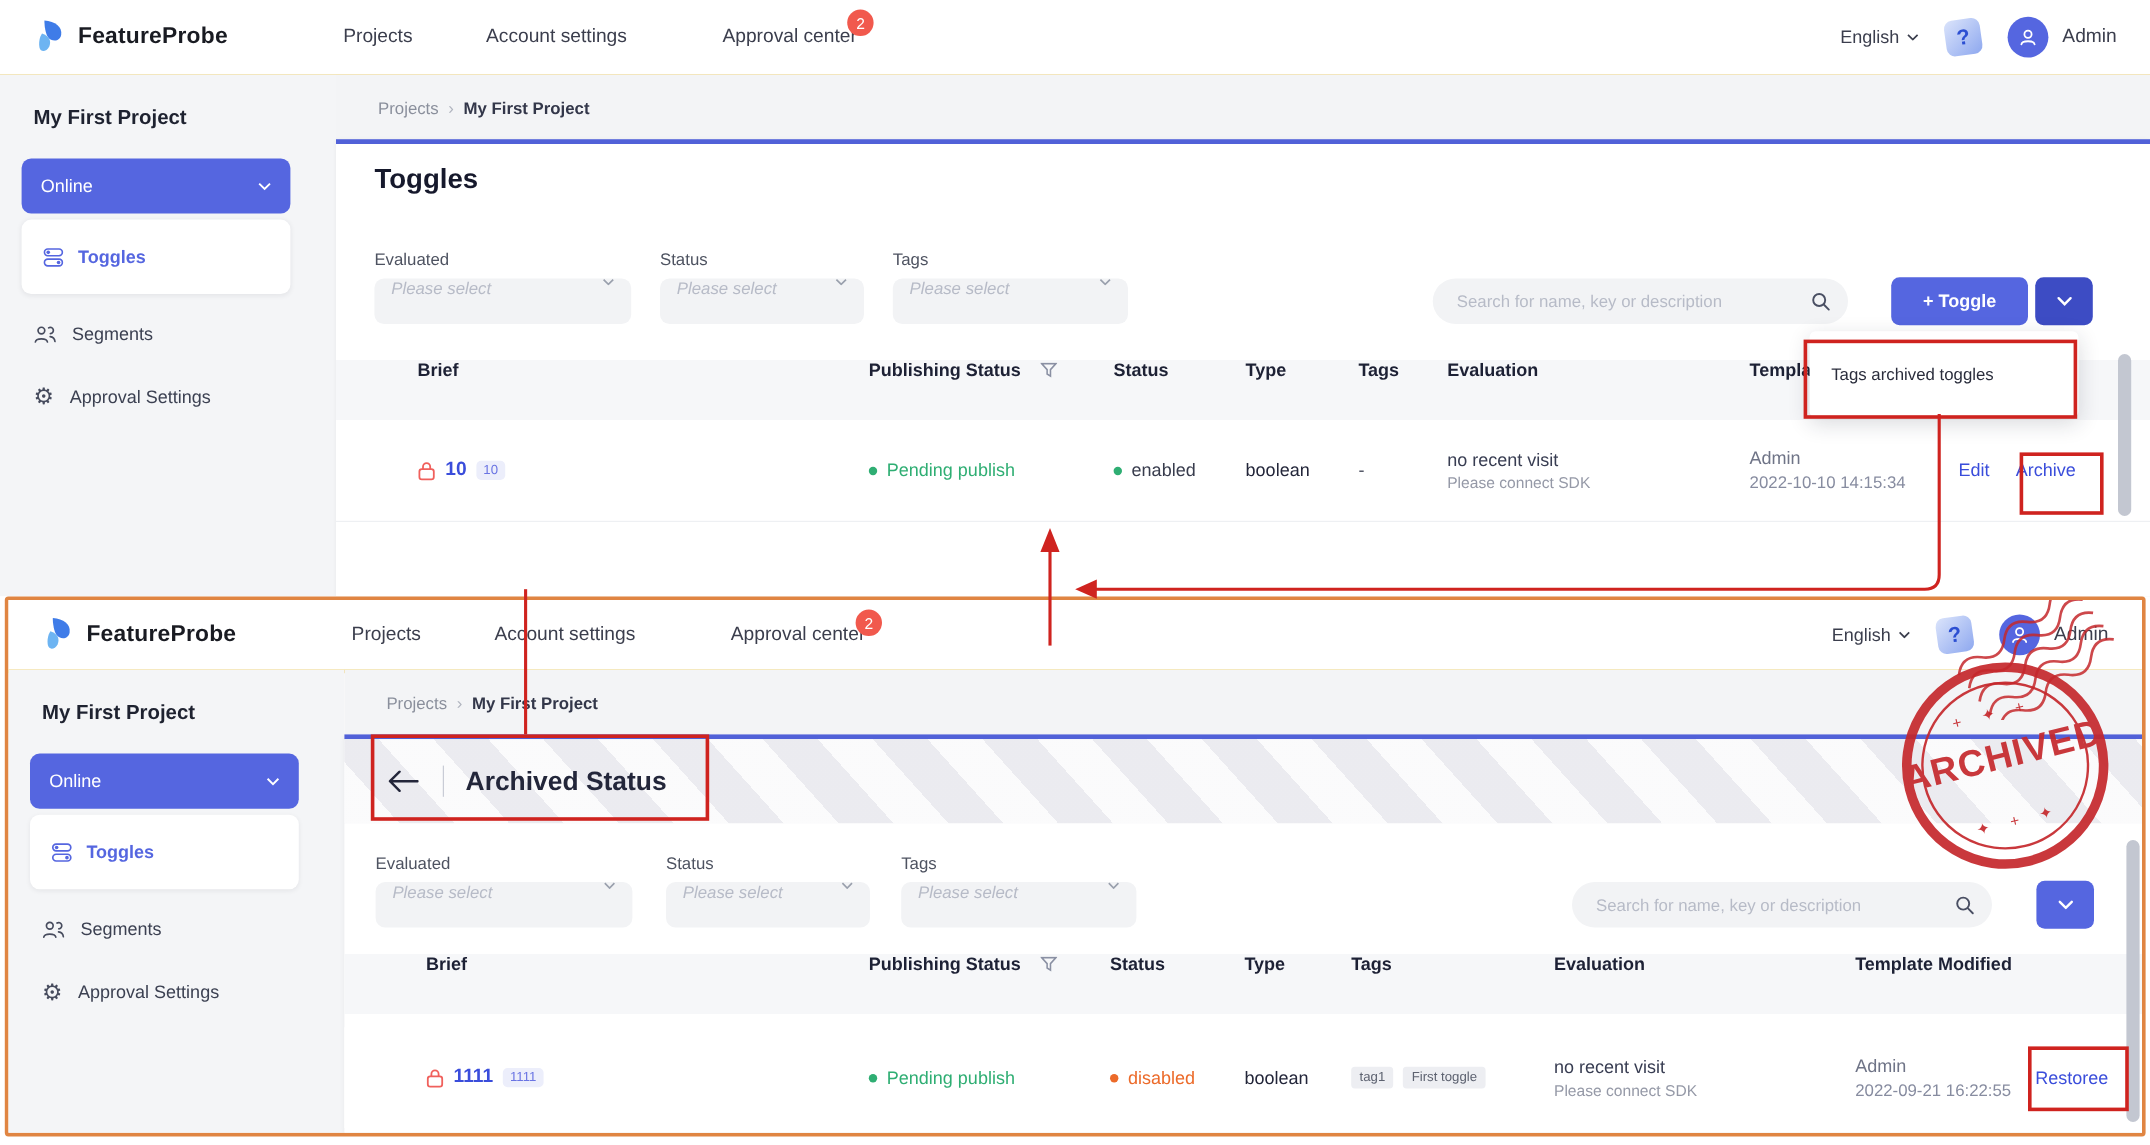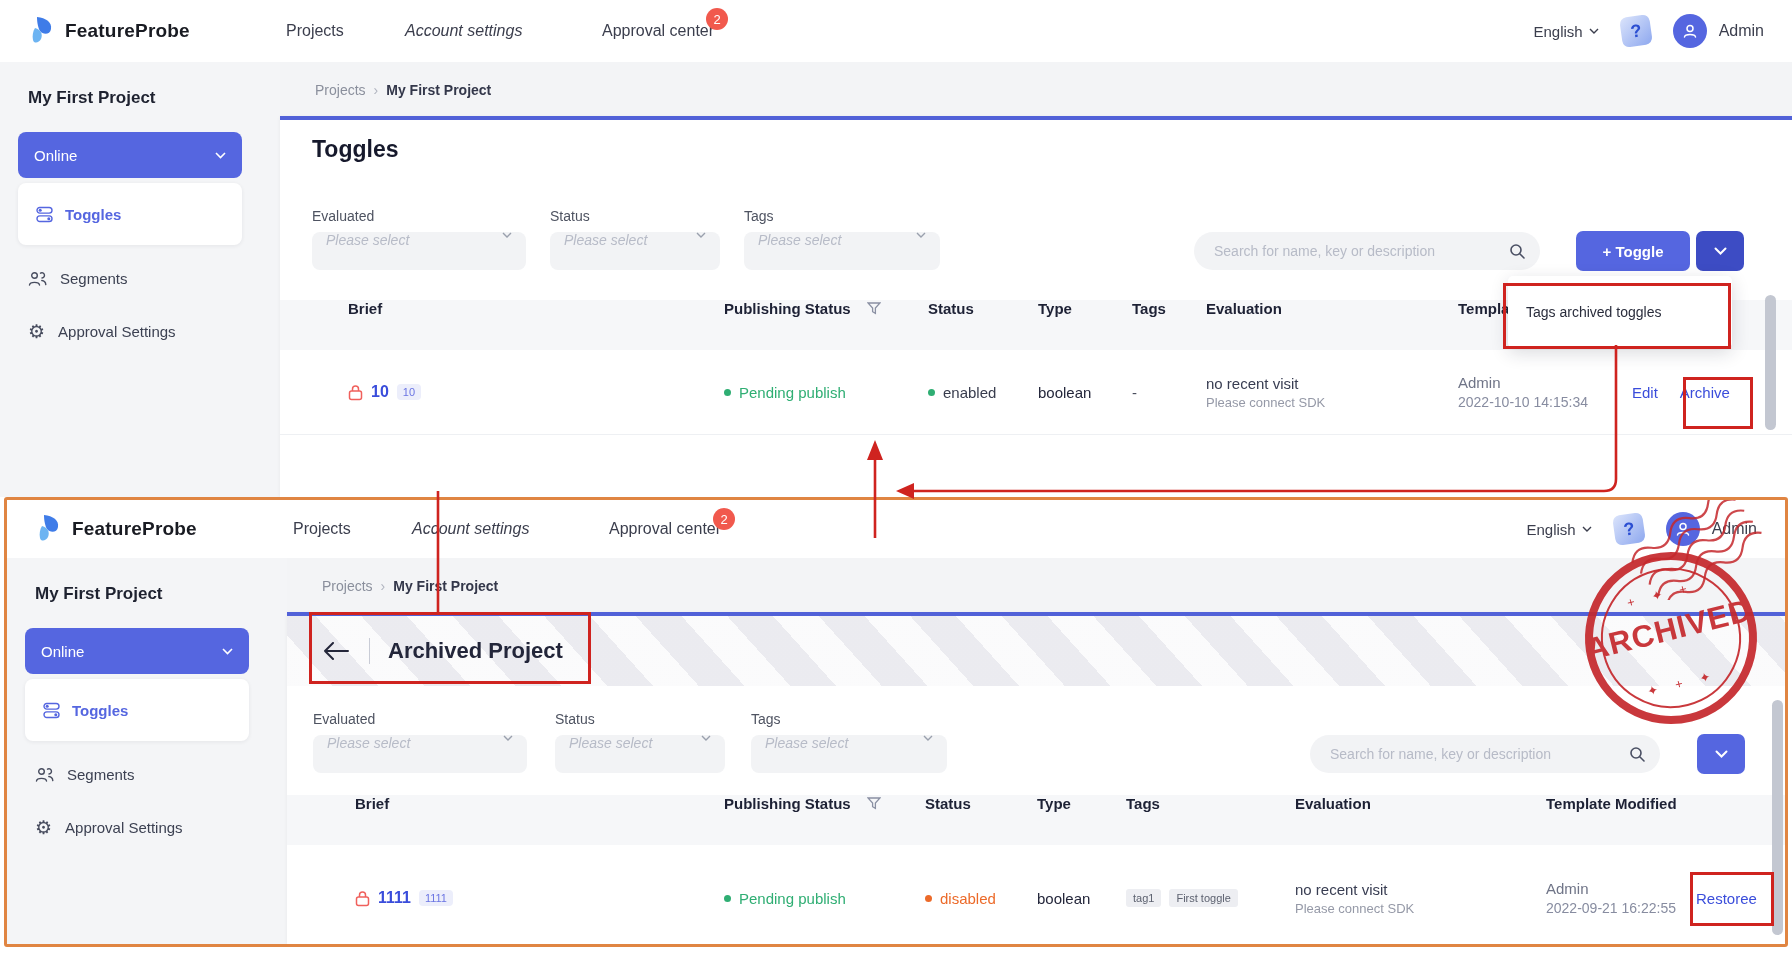--- a/index.html
+++ b/index.html
@@ -8,21 +8,21 @@
   
   .panel{position:absolute;background:#fff;overflow:hidden;}
   #panel-top{left:0;top:0;width:1792px;height:497px;}
   #panel-bottom{left:4px;top:497px;width:1778px;height:444px;border:3px solid #e08542;border-radius:3px;}
   
   .hdr{position:absolute;left:0;top:0;right:0;height:62px;background:#fff;border-bottom:3px solid #eab308;}
   #panel-bottom .hdr{height:58px;}
   .brand{position:absolute;left:30px;top:0;height:100%;display:flex;align-items:center;gap:9px;}
   .brand-name{font-size:19px;font-weight:700;color:#191b22;letter-spacing:.2px;}
   .nav-item{position:absolute;top:0;height:100%;display:flex;align-items:center;font-size:16px;color:#3b3e4d;cursor:pointer;}
-  .nav-projects{left:286px;} .nav-account{left:405px;font-style:italic;} .nav-approval{left:602px;}
+  .nav-projects{left:286px;} .nav-account{left:405px;} .nav-approval{left:602px;}
   .badge-red{position:absolute;right:-14px;top:8px;width:22px;height:22px;border-radius:50%;background:#f1594d;color:#fff;
     font-size:13px;display:flex;align-items:center;justify-content:center;}
   .hdr-right{position:absolute;right:28px;top:0;height:100%;display:flex;align-items:center;gap:22px;}
   .lang{display:flex;align-items:center;gap:6px;font-size:15px;color:#3b3e4d;cursor:pointer;}
   .help-ic{width:30px;height:30px;border-radius:7px;background:linear-gradient(140deg,#dbe4fb,#8ea8ef);
     transform:rotate(-8deg);display:flex;align-items:center;justify-content:center;font-weight:700;color:#2c4fd2;font-size:18px;cursor:pointer;}
   .avatar{width:34px;height:34px;border-radius:50%;background:#5566e0;display:flex;align-items:center;justify-content:center;cursor:pointer;}
   .user-name{font-size:16px;color:#3b3e4d;margin-left:-10px;}
   
   .sb{position:absolute;left:0;top:62px;bottom:0;width:280px;background:#f4f5f7;}
@@ -360,21 +360,21 @@
       <span class="cur">My First Project</span>
     </div>
     <div class="card">
       <div class="band">
         <span class="back">
           <svg width="26" height="18" viewBox="0 0 26 18">
               <path d="M10 1 L2 9 L10 17 M2 9 H25" stroke="#23263a" stroke-width="2" fill="none" stroke-linecap="round" stroke-linejoin="round"></path>
             </svg>
         </span>
         <span class="divider"></span>
-        <span class="atitle">Archived Project</span>
+        <span class="atitle">Archived Status</span>
       </div>
 
       <div class="f-label" style="left:26px;top:95px;">Evaluated</div>
       <div class="f-label" style="left:268px;top:95px;">Status</div>
       <div class="f-label" style="left:464px;top:95px;">Tags</div>
 
       <div class="select" style="left:26px;top:119px;width:214px;">
         <span>Please select</span>
         <svg class="chev" width="10" height="6" viewBox="0 0 10 6">
             <path d="M1 1 L5 5 L9 1" stroke="#9aa0ad" stroke-width="1.4" fill="none"></path>

